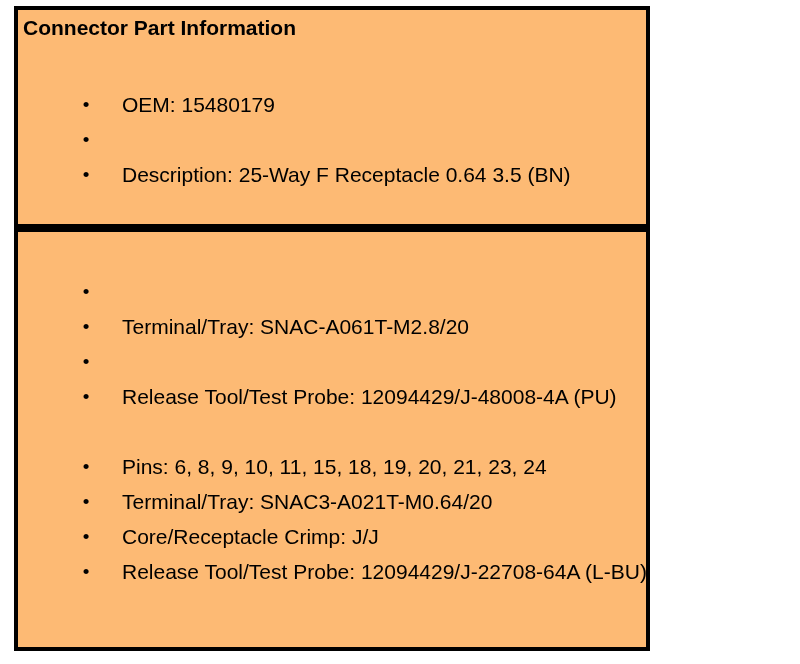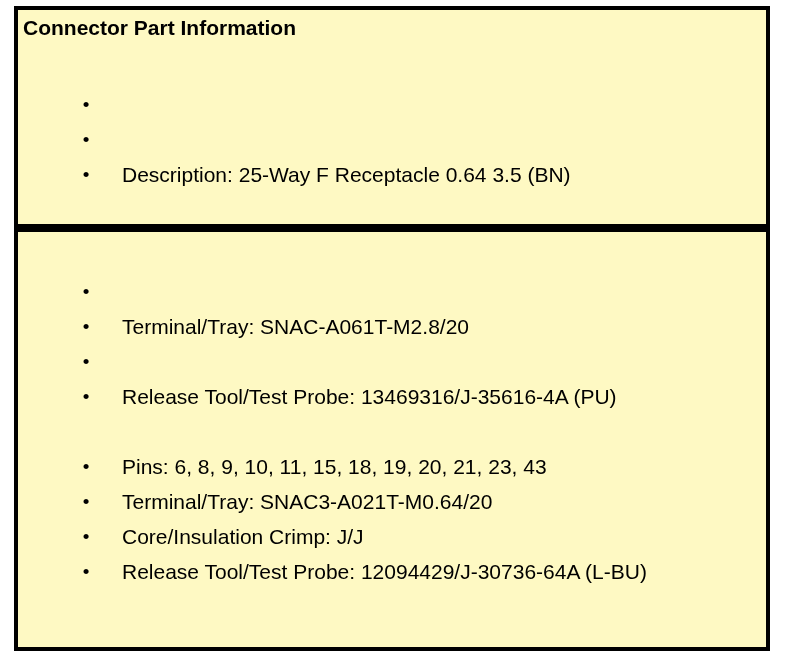--- a/index.html
+++ b/index.html
@@ -11,23 +11,23 @@
     color: #000000;
     overflow: hidden;
   }
   .page {
     position: relative;
     width: 800px;
     height: 664px;
     padding: 6px 0 0 14px;
   }
   .info-box {
-    width: 756px;
+    width: 636px;
     border: 4px solid #000000;
-    background: #fef9c3;
+    background: #fdba74;
   }
   .info-box.connector { height: 222px; }
   .info-box.terminal  { height: 423px; }
   .box-title {
     padding: 5px 5px 0 5px;
     font-size: 21px;
     line-height: 26px;
     font-weight: bold;
     white-space: nowrap;
   }
@@ -54,20 +54,21 @@
 </head>
 <body>
 
 <div class="page">
 
   <section class="info-box connector">
     <h2 class="box-title">Connector Part Information</h2>
     <ul class="bullet-list">
       <li class="bullet-line">
         <span class="bullet-dot">•</span>
+        <span>OEM: 15480179</span>
       </li>
       <li class="bullet-line">
         <span class="bullet-dot">•</span>
       </li>
       <li class="bullet-line">
         <span class="bullet-dot">•</span>
         <span>Description: 25-Way F Receptacle 0.64 3.5 (BN)</span>
       </li>
     </ul>
   </section>
@@ -80,37 +81,37 @@
       </li>
       <li class="bullet-line">
         <span class="bullet-dot">•</span>
         <span>Terminal/Tray: SNAC-A061T-M2.8/20</span>
       </li>
       <li class="bullet-line">
         <span class="bullet-dot">•</span>
       </li>
       <li class="bullet-line">
         <span class="bullet-dot">•</span>
-        <span>Release Tool/Test Probe: 13469316/J-35616-4A (PU)</span>
+        <span>Release Tool/Test Probe: 12094429/J-48008-4A (PU)</span>
       </li>
     </ul>
 
     <ul class="bullet-list group-2">
       <li class="bullet-line">
         <span class="bullet-dot">•</span>
-        <span>Pins: 6, 8, 9, 10, 11, 15, 18, 19, 20, 21, 23, 43</span>
+        <span>Pins: 6, 8, 9, 10, 11, 15, 18, 19, 20, 21, 23, 24</span>
       </li>
       <li class="bullet-line">
         <span class="bullet-dot">•</span>
         <span>Terminal/Tray: SNAC3-A021T-M0.64/20</span>
       </li>
       <li class="bullet-line">
         <span class="bullet-dot">•</span>
-        <span>Core/Insulation Crimp: J/J</span>
+        <span>Core/Receptacle Crimp: J/J</span>
       </li>
       <li class="bullet-line">
         <span class="bullet-dot">•</span>
-        <span>Release Tool/Test Probe: 12094429/J-30736-64A (L-BU)</span>
+        <span>Release Tool/Test Probe: 12094429/J-22708-64A (L-BU)</span>
       </li>
     </ul>
   </section>
 
 </div>
 
 </body></html>

